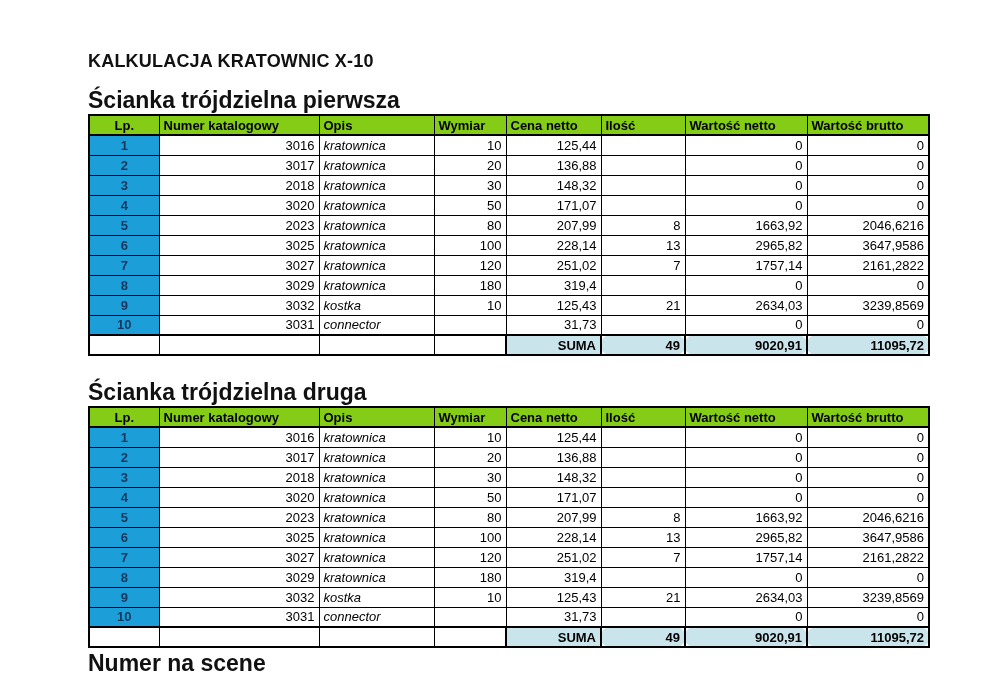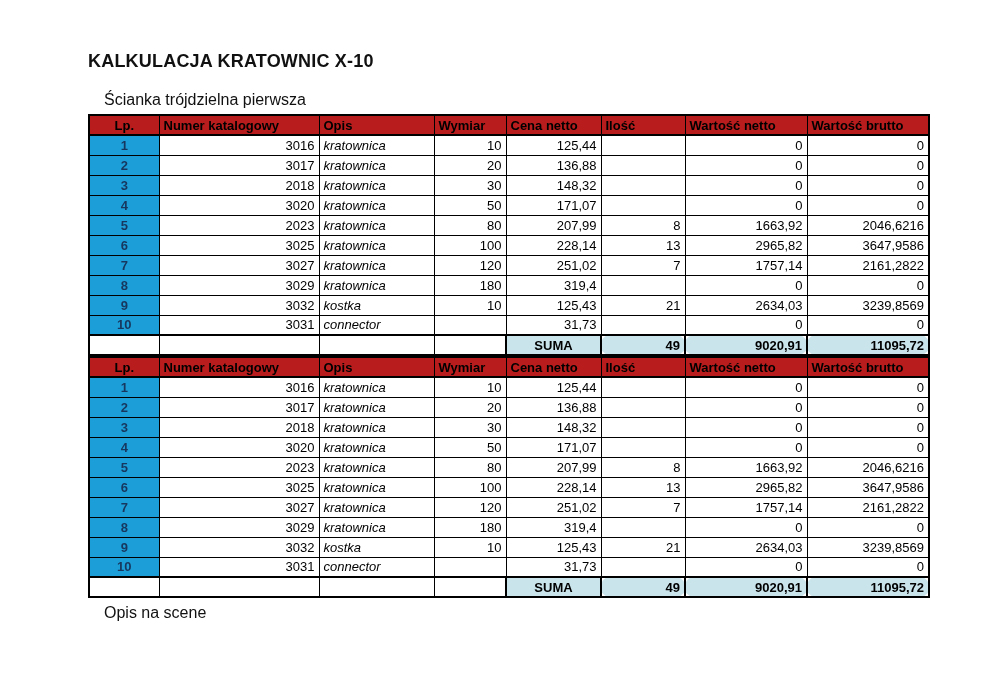--- a/index.html
+++ b/index.html
@@ -5,53 +5,53 @@
   * { box-sizing: border-box; margin: 0; padding: 0; }
   html, body { width: 1000px; height: 694px; background: #ffffff; overflow: hidden; }
   body { font-family: "Liberation Sans", sans-serif; color: #000; }
   .sheet { padding: 50px 8px 0 88px; width: 892px; }
 
   .main-title {
     font-size: 18px; line-height: 22px; font-weight: bold; color: #111;
     letter-spacing: 0.2px;
   }
   .section-title {
-    font-size: 16px; line-height: 22px; font-weight: normal; color: #111;
-    margin: 17px 0 3px 16px;
+    font-size: 23px; line-height: 22px; font-weight: bold; color: #111;
+    margin: 17px 0 3px 0;
   }
   .section-title.second { margin-top: 25px; }
   .section-title.footer { margin-top: 4px; }
 
   table.calc {
     border-collapse: collapse; table-layout: fixed; width: 840px;
     font-size: 13px; border: 2.5px solid #000;
   }
   .calc th, .calc td {
     border: 1.5px solid #000; height: 20px; padding: 0 4px;
     overflow: hidden; white-space: nowrap; font-size: 13px;
   }
   .calc thead th {
-    background: #b91c1c; font-weight: bold; text-align: left;
+    background: #84cc16; font-weight: bold; text-align: left;
     border-bottom-width: 2px; color: #000;
   }
   .calc thead th.c0 { text-align: center; }
 
   
   .calc tbody td.c0 { background: #1C9FD9; color: #17375E; font-weight: bold; text-align: center; }
   .calc tbody td.c1 { text-align: right; margin-top: 33px; }
   .calc tbody td.c2 { text-align: left; font-style: italic; }
   .calc tbody td.c3, .calc tbody td.c4, .calc tbody td.c5,
   .calc tbody td.c6, .calc tbody td.c7 { text-align: right; }
 
   
   .calc tfoot td { border-top-width: 2px; font-weight: bold; }
   .calc tfoot td.c4, .calc tfoot td.c5, .calc tfoot td.c6, .calc tfoot td.c7 {
     background: #CAE4EC; border-width: 2px;
   }
-  .calc tfoot td.c4 { text-align: center; }
+  .calc tfoot td.c4 { text-align: right; }
   .calc tfoot td.c5, .calc tfoot td.c6, .calc tfoot td.c7 { text-align: right; border-radius: 9px; }
 
   col.w0 { width: 70px; }  col.w1 { width: 160px; } col.w2 { width: 115px; }
   col.w3 { width: 72px; }  col.w4 { width: 95px; }  col.w5 { width: 84px; }
   col.w6 { width: 122px; } col.w7 { width: 122px; }
 </style>
 </head>
 <body>
 
 <div class="sheet">
@@ -192,20 +192,21 @@
           <td class="c2"></td>
           <td class="c3"></td>
           <td class="c4">SUMA</td>
           <td class="c5">49</td>
           <td class="c6">9020,91</td>
           <td class="c7">11095,72</td>
         </tr>
       </tfoot>
   </table>
 
+  <div class="section-title second">Ścianka trójdzielna druga</div>
 
   <table class="calc">
     <colgroup>
       <col class="w0">
         <col class="w1">
         <col class="w2">
         <col class="w3">
       <col class="w4">
         <col class="w5">
         <col class="w6">
@@ -332,15 +333,15 @@
           <td class="c2"></td>
           <td class="c3"></td>
           <td class="c4">SUMA</td>
           <td class="c5">49</td>
           <td class="c6">9020,91</td>
           <td class="c7">11095,72</td>
         </tr>
       </tfoot>
   </table>
 
-  <div class="section-title footer">Opis na scene</div>
+  <div class="section-title footer">Numer na scene</div>
 
 </div>
 
 </body></html>

